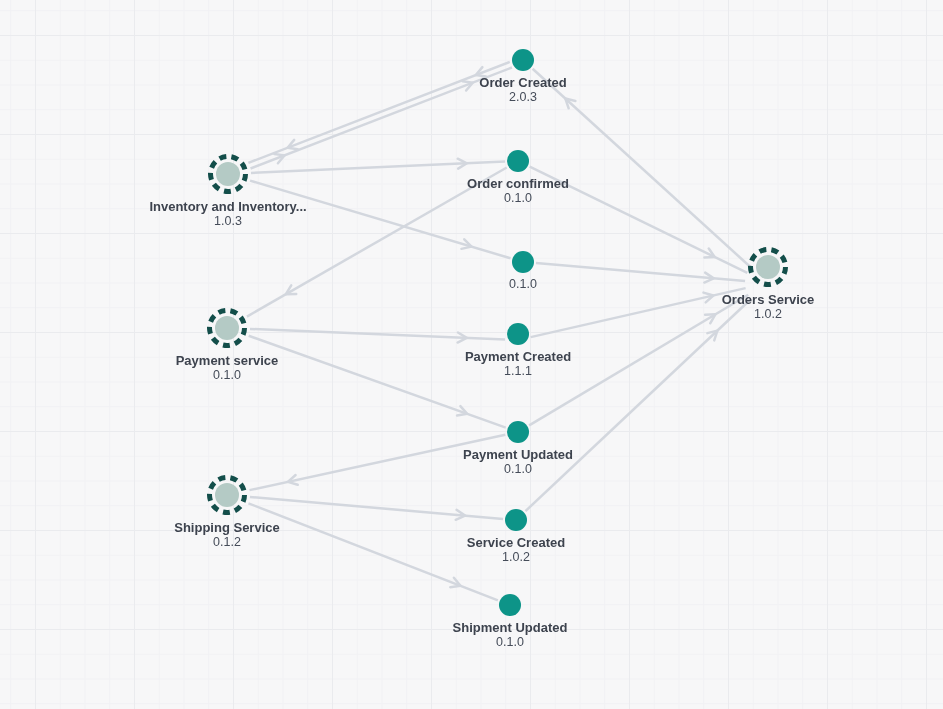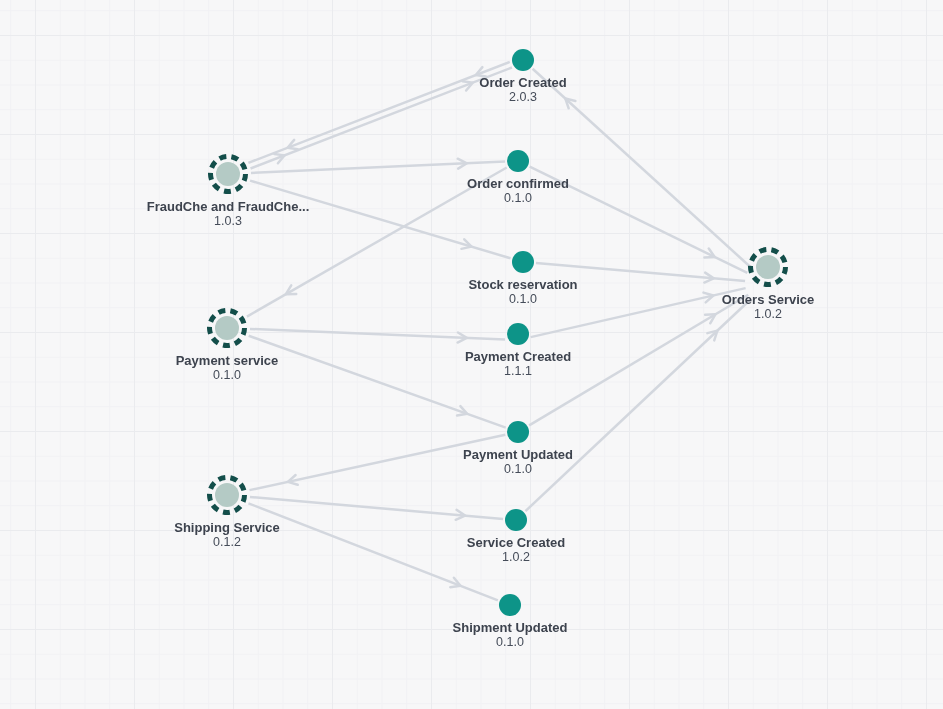--- a/index.html
+++ b/index.html
@@ -93,26 +93,25 @@
       <div class="node event" style="left: 518px; top: 150px;">
         <span class="dot"></span>
         <div class="name">Order confirmed</div>
         <div class="ver">0.1.0</div>
       </div>
       <div class="node service" style="left: 228px; top: 151px;">
         <svg class="ring" width="46" height="46" viewBox="0 0 46 46">
           <circle cx="23" cy="23" r="17.5" fill="none" stroke="#134e4a" stroke-width="5" stroke-dasharray="7 5.2"></circle>
           <circle cx="23" cy="23" r="12" fill="#b4cac5"></circle>
         </svg>
-        <div class="name">FraudChe and FraudChe...</div>
+        <div class="name">Inventory and Inventory...</div>
         <div class="ver">1.0.3</div>
       </div>
       <div class="node event" style="left: 523px; top: 251px;">
         <span class="dot"></span>
-        <div class="name">Stock reservation</div>
         <div class="ver">0.1.0</div>
       </div>
       <div class="node service" style="left: 227px; top: 305px;">
         <svg class="ring" width="46" height="46" viewBox="0 0 46 46">
           <circle cx="23" cy="23" r="17.5" fill="none" stroke="#134e4a" stroke-width="5" stroke-dasharray="7 5.2"></circle>
           <circle cx="23" cy="23" r="12" fill="#b4cac5"></circle>
         </svg>
         <div class="name">Payment service</div>
         <div class="ver">0.1.0</div>
       </div>

